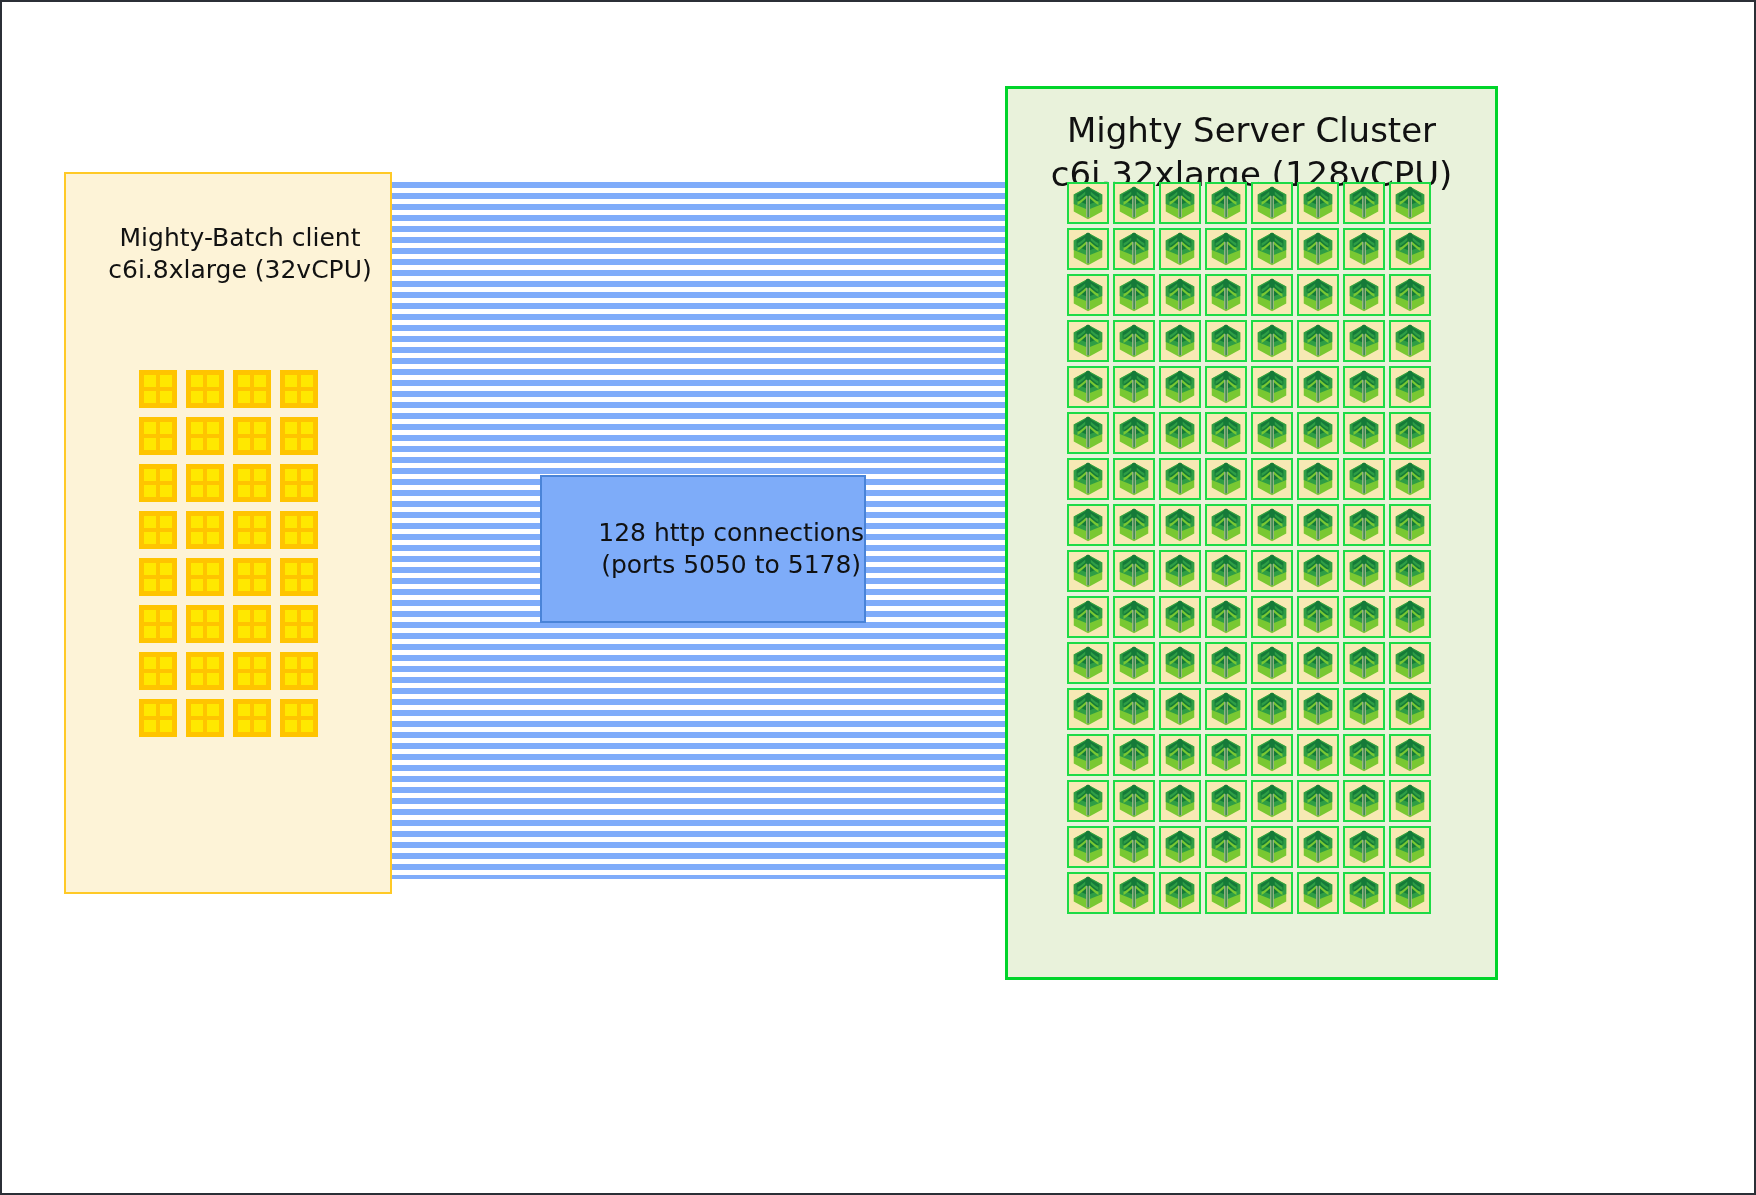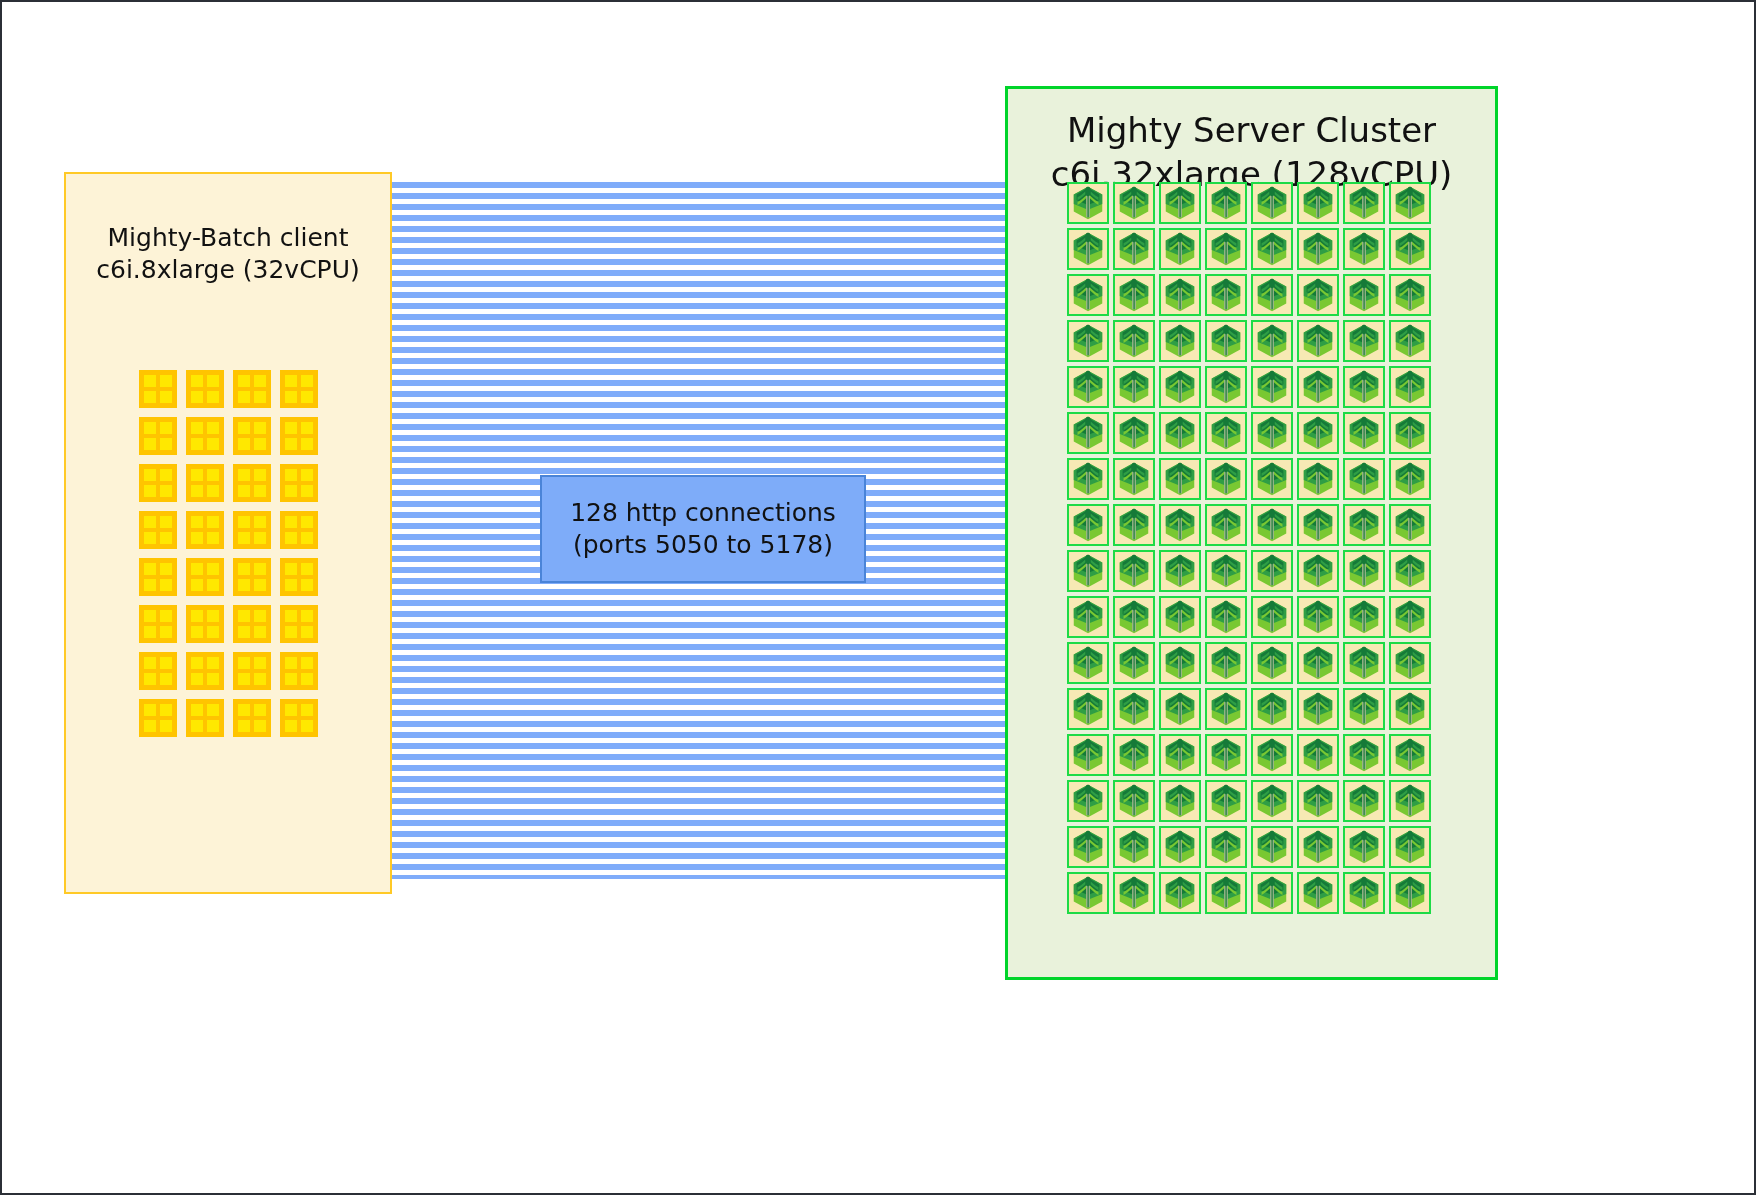--- a/index.html
+++ b/index.html
@@ -51,20 +51,21 @@
   .client-title {
     position: absolute;
     left: 0;
     top: 48px;
     width: 100%;
     text-align: center;
     font-size: 25px;
     color: #111111;
     line-height: 1.28;
     white-space: pre-line;
+    padding-left: 12px;
   }
   .client-grid {
     position: absolute;
     left: 73px;
     top: 196px;
     display: grid;
     grid-template-columns: repeat(4, 38px);
     grid-template-rows: repeat(8, 38px);
     column-gap: 9px;
     row-gap: 9px;
@@ -87,27 +88,27 @@
     height: 12px;
     background: #ffe800;
   }
 
   
   .conn-box {
     position: absolute;
     left: 538px;
     top: 473px;
     width: 326px;
-    height: 108px;
+    height: 148px;
     background: #7eacf9;
     border: 2px solid #4a84d8;
     box-sizing: border-box;
     display: flex;
     align-items: center;
-    justify-content: center;
+    justify-content: flex-end;
   }
   .conn-label {
     text-align: center;
     font-size: 25px;
     color: #111111;
     line-height: 1.3;
     white-space: pre-line;
   }
 
   

